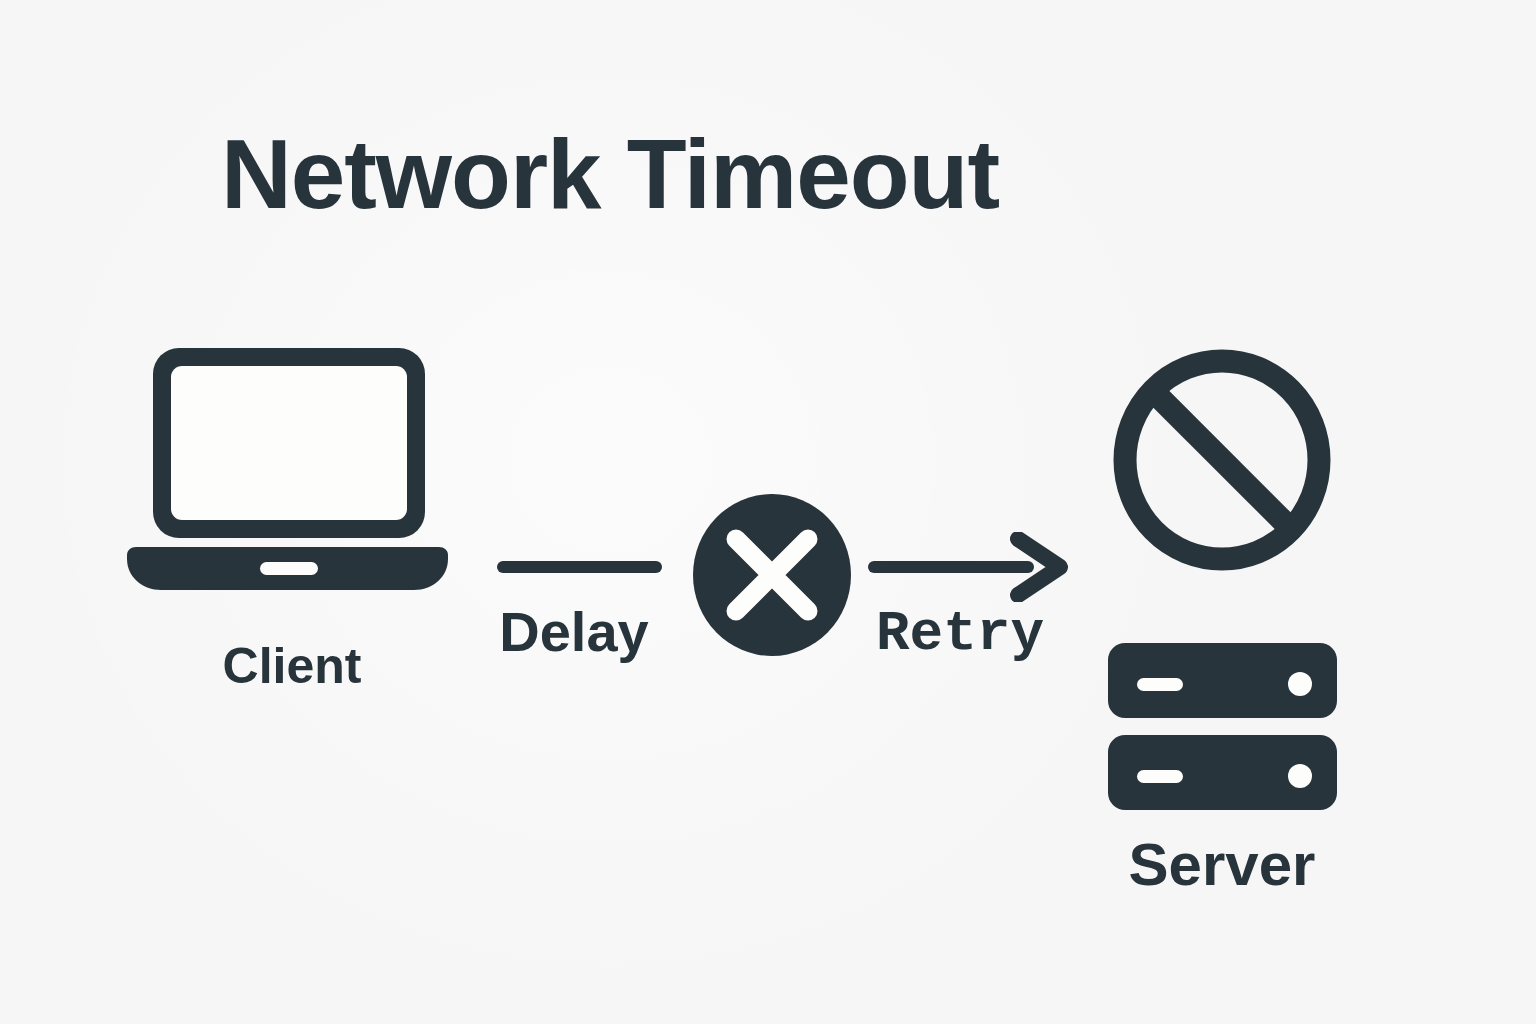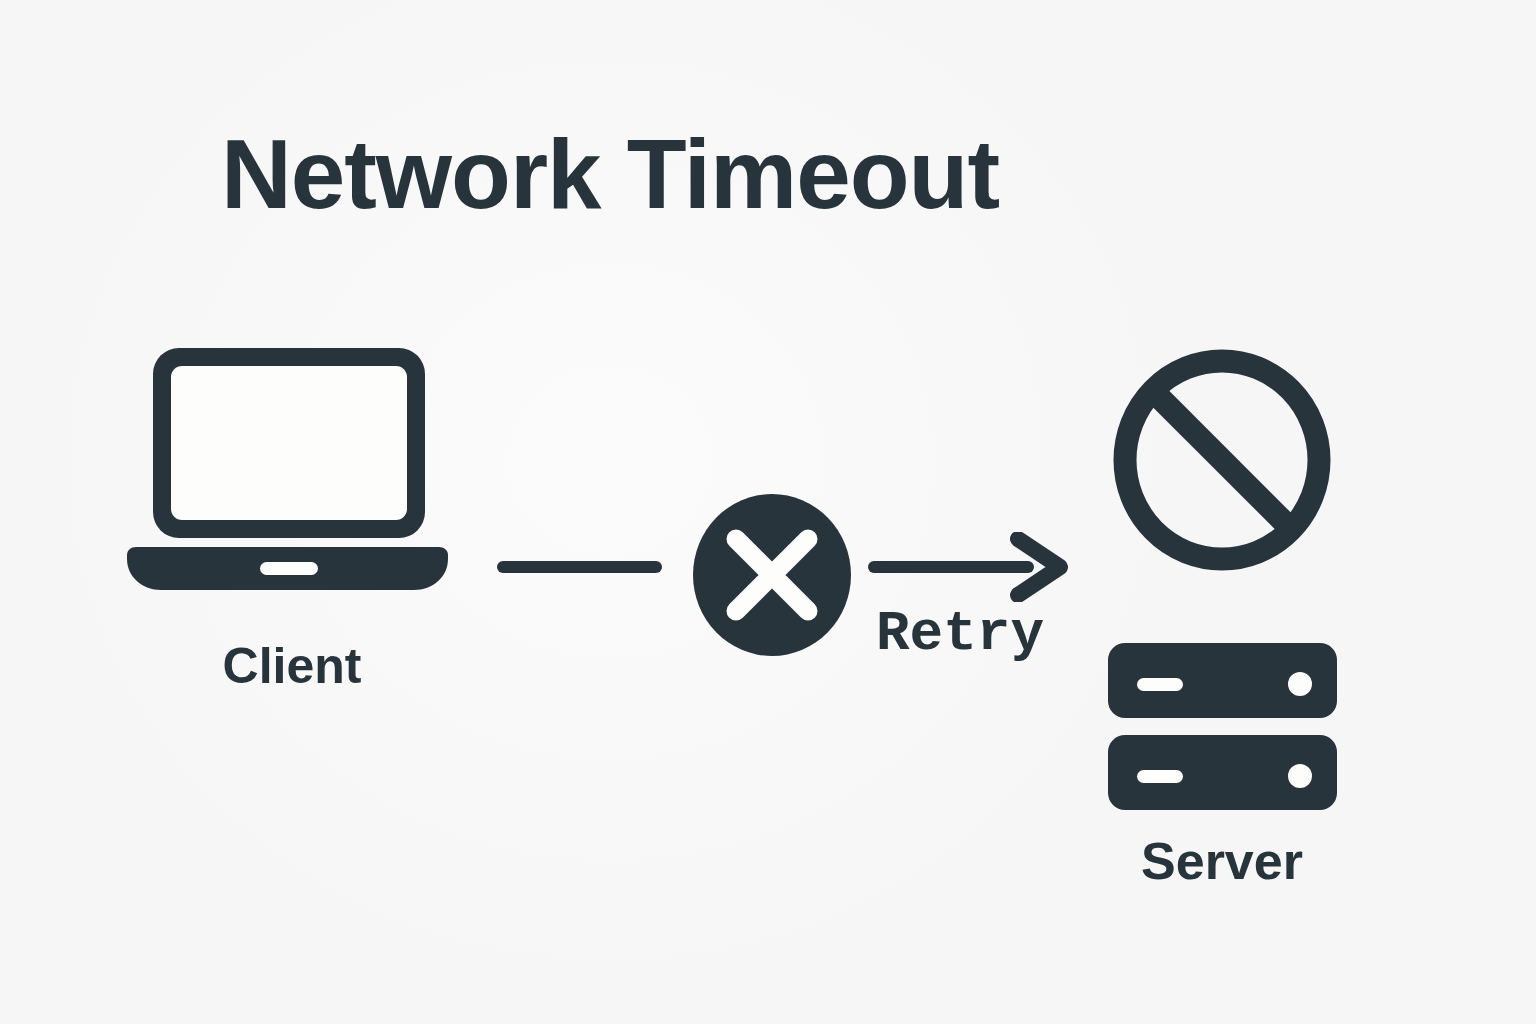--- a/index.html
+++ b/index.html
@@ -35,21 +35,21 @@
   }
   .label {
     position: absolute;
     color: var(--ink);
     font-weight: 700;
     text-align: center;
     line-height: 1;
     white-space: nowrap;
   }
   .client-label { left: 142px; top: 641px; width: 300px; font-size: 50px; }
-  .server-label { left: 1072px; top: 835px; width: 300px; font-size: 52px; }
+  .server-label { left: 1072px; top: 835px; width: 300px; font-size: 60px; }
   .label.small { font-size: 56px; }
   .delay-label { left: 474px; top: 604px; width: 200px; }
   .retry-label { left: 860px; top: 606px; width: 200px; font-family: Liberation Mono, monospace; }
 
   svg { position: absolute; display: block; }
   .laptop  { left: 127px;  top: 348px; width: 321px; height: 242px; }
   .xcircle { left: 692px;  top: 493px; width: 160px; height: 164px; }
   .arrow   { left: 868px;  top: 532px; width: 200px; height: 70px; }
   .noentry { left: 1112px; top: 348px; width: 220px; height: 224px; }
   .server  { left: 1108px; top: 643px; width: 229px; height: 167px; }
@@ -79,20 +79,21 @@
   <svg class="laptop" viewBox="0 0 321 242" aria-hidden="true">
     <rect class="ink-fill" x="26" y="0" width="272" height="190" rx="26"></rect>
     <rect class="paper-fill" x="44" y="18" width="236" height="154" rx="11"></rect>
     <path class="ink-fill" d="M9,199 H312 C317,199 321,202.5 321,207 V211 C321,229 305.5,242 287,242 H34 C15.5,242 0,229 0,211 V207 C0,202.5 4,199 9,199 Z"></path>
     <rect class="paper-fill" x="133" y="18" width="58" height="13" rx="6.5"></rect>
     <rect class="paper-fill" x="133" y="214" width="58" height="13" rx="6.5"></rect>
   </svg>
   <div class="label client-label">Client</div>
 
   <div class="connector"></div>
+  <div class="label small delay-label">Delay</div>
 
   <svg class="xcircle" viewBox="0 0 160 164" aria-hidden="true">
     <ellipse class="ink-fill" cx="80" cy="82" rx="79" ry="81"></ellipse>
     <path class="paper-stroke" d="M44,46 L116,118 M116,46 L44,118" stroke-width="19" stroke-linecap="round"></path>
   </svg>
 
   <svg class="arrow" viewBox="0 0 200 70" aria-hidden="true">
     <path class="ink-stroke" d="M6,35 H160" stroke-width="12" stroke-linecap="round"></path>
     <path class="ink-stroke" d="M150,7 L192,35 L150,63" stroke-width="16" stroke-linecap="round" stroke-linejoin="round"></path>
   </svg>

